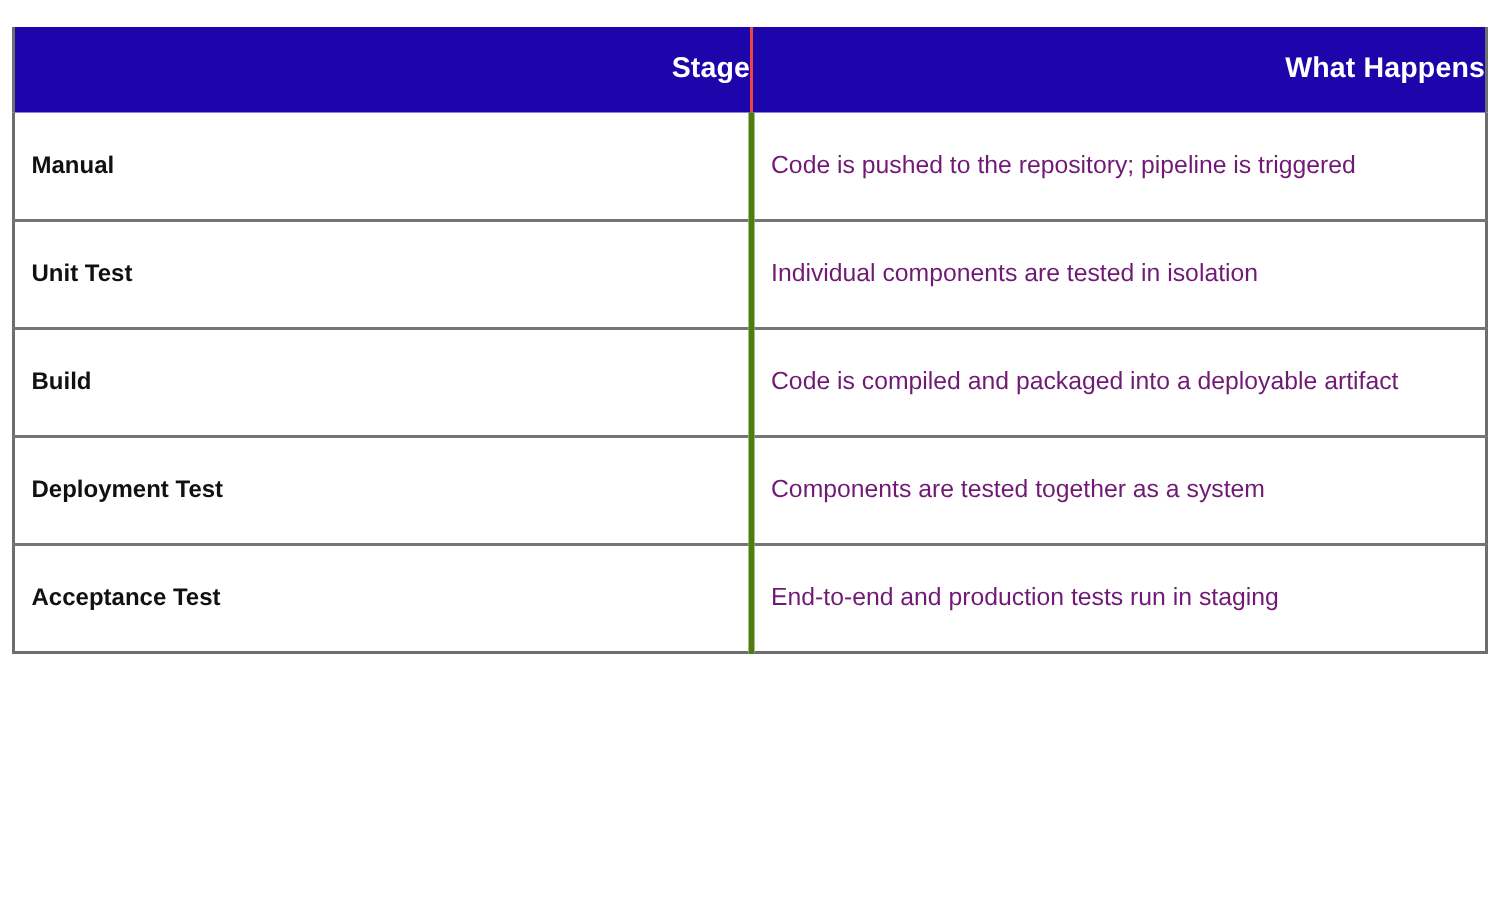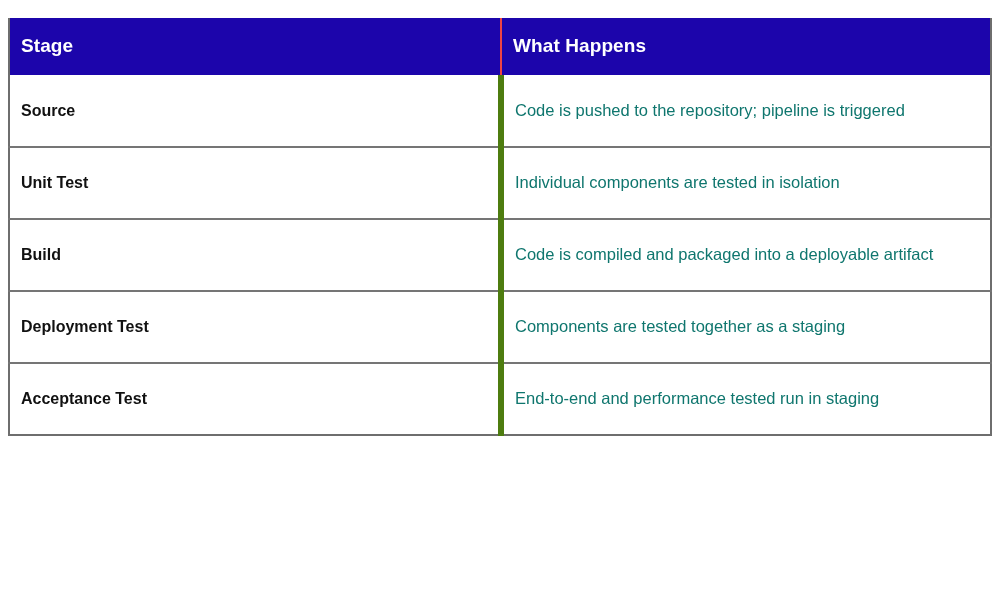--- a/index.html
+++ b/index.html
@@ -32,21 +32,21 @@
   }
 
   col.col-stage { width: 492px; }
   col.col-what  { width: 490px; }
 
   thead th {
     background: #1c05ab;
     color: #ffffff;
     font-size: 19px;
     font-weight: bold;
-    text-align: left;
+    text-align: right;
     padding: 17px 0 18px 11px;
     height: 50px;
     box-sizing: border-box;
     vertical-align: middle;
     letter-spacing: 0.1px;
   }
 
   thead th.th-what {
     border-left: 2px solid #ef4444;
     padding-left: 11px;
@@ -61,25 +61,25 @@
     color: #111111;
   }
 
   tbody td.cell-stage {
     font-size: 16px;
     font-weight: bold;
     line-height: 1.35;
   }
 
   tbody td.cell-what {
-    border-left: 6px solid #4d7c0f;
+    border-left: 4px solid #4d7c0f;
     font-size: 16.5px;
     font-weight: normal;
     line-height: 1.45;
-    color: #0f766e;
+    color: #701a75;
   }
 
   tbody tr:first-child td {
     border-top: none;
   }
 </style>
 </head>
 <body>
 
 <div class="table-wrap">
@@ -89,34 +89,34 @@
       <col class="col-what">
     </colgroup>
     <thead>
       <tr>
         <th class="th-stage">Stage</th>
         <th class="th-what">What Happens</th>
       </tr>
     </thead>
     <tbody>
       <tr>
-        <td class="cell-stage">Source</td>
+        <td class="cell-stage">Manual</td>
         <td class="cell-what">Code is pushed to the repository; pipeline is triggered</td>
       </tr>
       <tr>
         <td class="cell-stage">Unit Test</td>
         <td class="cell-what">Individual components are tested in isolation</td>
       </tr>
       <tr>
         <td class="cell-stage">Build</td>
         <td class="cell-what">Code is compiled and packaged into a deployable artifact</td>
       </tr>
       <tr>
         <td class="cell-stage">Deployment Test</td>
-        <td class="cell-what">Components are tested together as a staging</td>
+        <td class="cell-what">Components are tested together as a system</td>
       </tr>
       <tr>
         <td class="cell-stage">Acceptance Test</td>
-        <td class="cell-what">End-to-end and performance tested run in staging</td>
+        <td class="cell-what">End-to-end and production tests run in staging</td>
       </tr>
     </tbody>
   </table>
 </div>
 
 </body></html>

